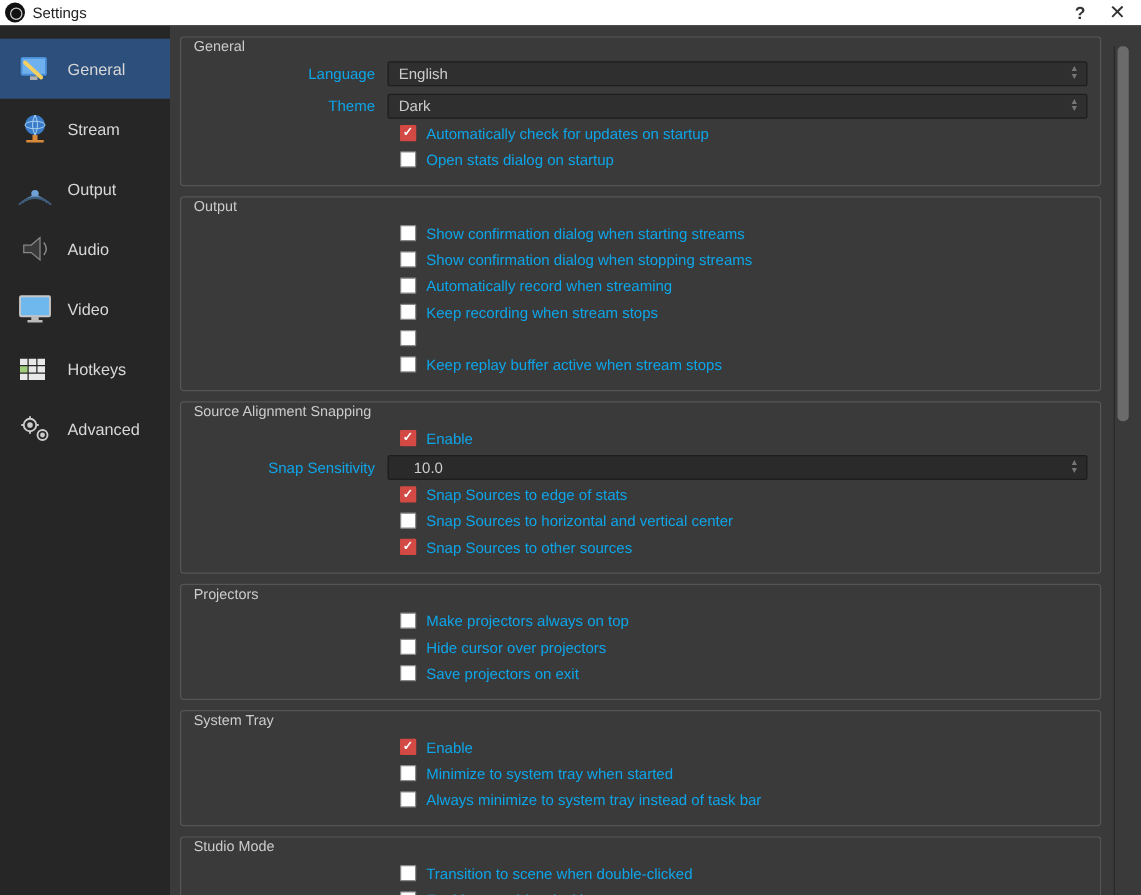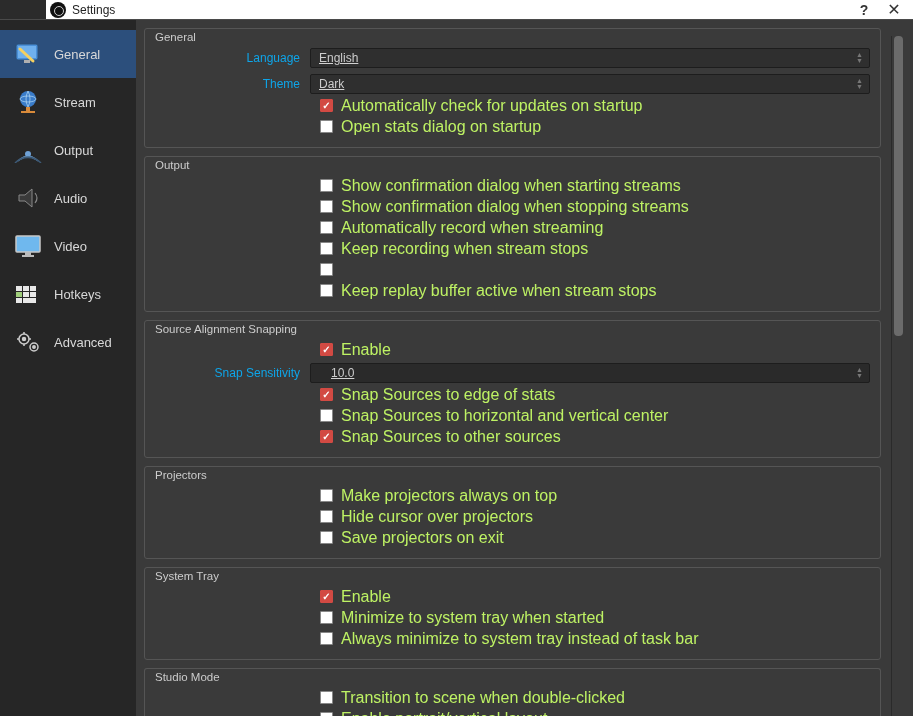--- a/index.html
+++ b/index.html
@@ -1,43 +1,43 @@
 <!DOCTYPE html>
 <html><head>
 <meta charset="utf-8">
 <style>
   * { box-sizing: border-box; margin: 0; padding: 0; font-family: "Segoe UI", Tahoma, sans-serif; }
   body { background: #2b2b2b; width: 913px; height: 716px; overflow: hidden; color: #d1d1d1; font-size: 12px; }
   .window { width: 913px; height: 716px; display: flex; flex-direction: column; background: #2b2b2b; }
-  .titlebar { height: 28px; background: #fff; display: flex; align-items: center; padding: 0 4px; color: #222; margin-left: 46px; }
+  .titlebar { height: 28px; background: #fff; display: flex; align-items: center; padding: 0 4px; color: #222; }
   .titlebar .app-icon { width: 16px; height: 16px; border-radius: 50%; background:#111; margin-right:6px; position:relative; }
   .titlebar .app-icon:after{content:"";position:absolute;left:4px;top:4px;width:8px;height:8px;border:1.2px solid #ccc;border-radius:50%;}
   .titlebar .title { font-size: 12px; flex:1;}
   .tb-btn { width: 30px; height: 100%; display:flex; align-items:center; justify-content:center; font-size:14px; color:#333;}
   .tb-help { font-weight:bold; }
   .tb-close { font-size:16px; }
   .body { flex:1; background:#3a3a3a; border-top:1px solid #4a4a4a; display:flex; position:relative; }
   .sidebar { width:136px; background:#262626; display:flex; flex-direction:column; padding-top:10px;}
   .side-item { display:flex; align-items:center; gap:10px; padding:10px 12px; cursor:pointer; color:#d8d8d8; }
   .side-item.selected { background:#2c4f7c; }
   .side-item .icon { width:32px; height:28px; display:flex; align-items:center; justify-content:center; }
   .side-item .label { font-size:13px; }
   .content-wrap { flex:1; display:flex; padding:8px 4px 0 8px; overflow:hidden; }
   .content { flex:1; overflow:hidden; background:#3a3a3a; }
   .scrollarea { height: 100%; overflow-y:auto; padding-right:10px;}
   .groupbox { border:1px solid #555; border-radius:3px; margin-bottom:8px; padding:6px 10px 10px 10px; position:relative;}
   .group-title { position:relative; top:-4px; font-size:11.5px; color:#ccc; }
   .row { display:flex; align-items:center; min-height:22px; margin-top:0; }
   .row-label { width:155px; text-align:right; padding-right:10px; font-size:12px; color:#0ea5e9; }
-  .row-field { flex:1;text-decoration:underline; }
+  .row-field { flex:1; }
   .combo { background:#2f2f2f; border:1px solid #1d1d1d; border-radius:2px; height:20px; display:flex; align-items:center; padding:0 8px; font-size:12px; color:#ccc; position:relative;}
   .combo .spn { position:absolute; right:6px; display:flex; flex-direction:column; gap:0; font-size:7px; color:#777; line-height:6px;}
   .spin { background:#2a2a2a; border:1px solid #1d1d1d; border-radius:2px; height:20px; display:flex; align-items:center; padding:0 20px; font-size:12px; color:#ccc; position:relative;}
   .spin .spn { position:absolute; right:6px; display:flex; flex-direction:column; gap:0; font-size:7px; color:#777; line-height:6px;}
-  .chk-row { display:flex; align-items:center; gap:8px; margin-left:165px; min-height:21px; font-size:16px; color:#bef264;}
+  .chk-row { display:flex; align-items:center; gap:8px; margin-left:165px; min-height:21px; font-size:12px; color:#0ea5e9;}
   .chk { width:13px; height:13px; background:#fff; border:1px solid #888; border-radius:1px; display:flex; align-items:center; justify-content:center; flex-shrink:0;}
   .chk.checked { background:#d24a43; border-color:#d24a43; }
   .chk.checked:after { content:"✓"; color:#fff; font-size:10px; line-height:10px; font-weight:bold;}
   .vscroll { width:14px; background:#3a3a3a; margin:8px 4px 0 0; border-left:1px solid #2a2a2a; position:relative;}
   .vscroll .thumb { position:absolute; left:2px; right:2px; top:0; height:300px; background:#6b6b6b; border-radius:4px;}
   svg { display:block; }
 </style>
 </head>
 <body>
 

